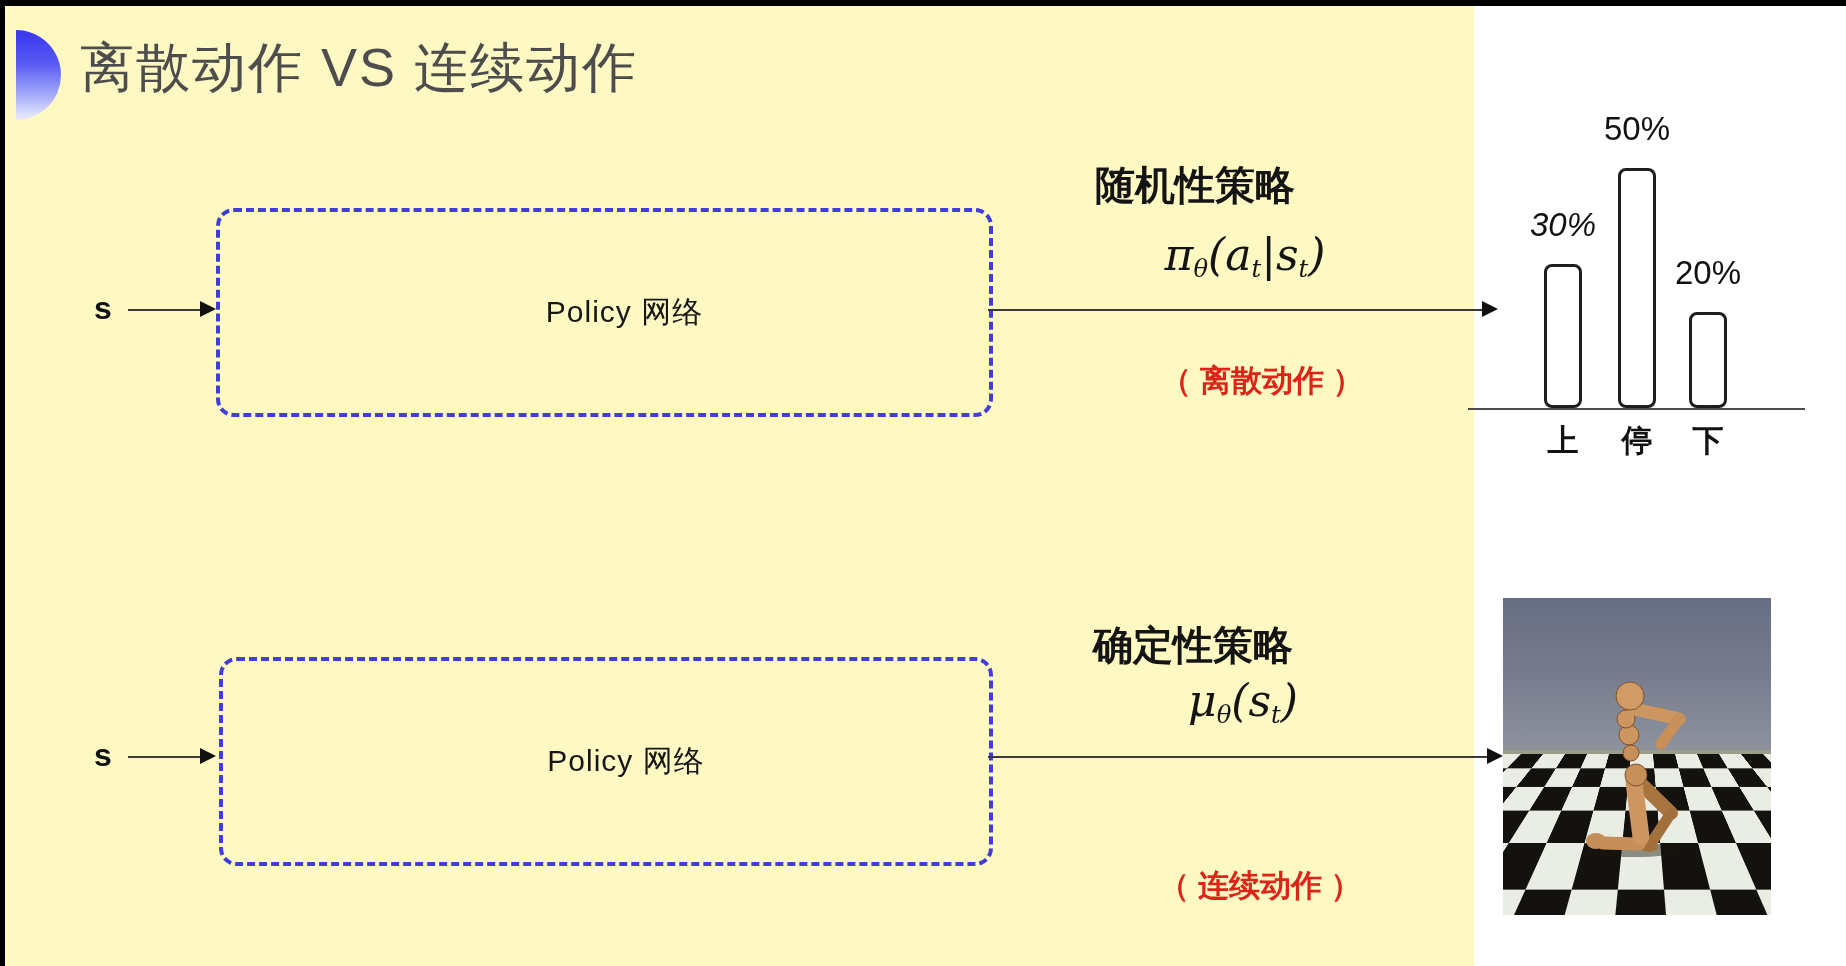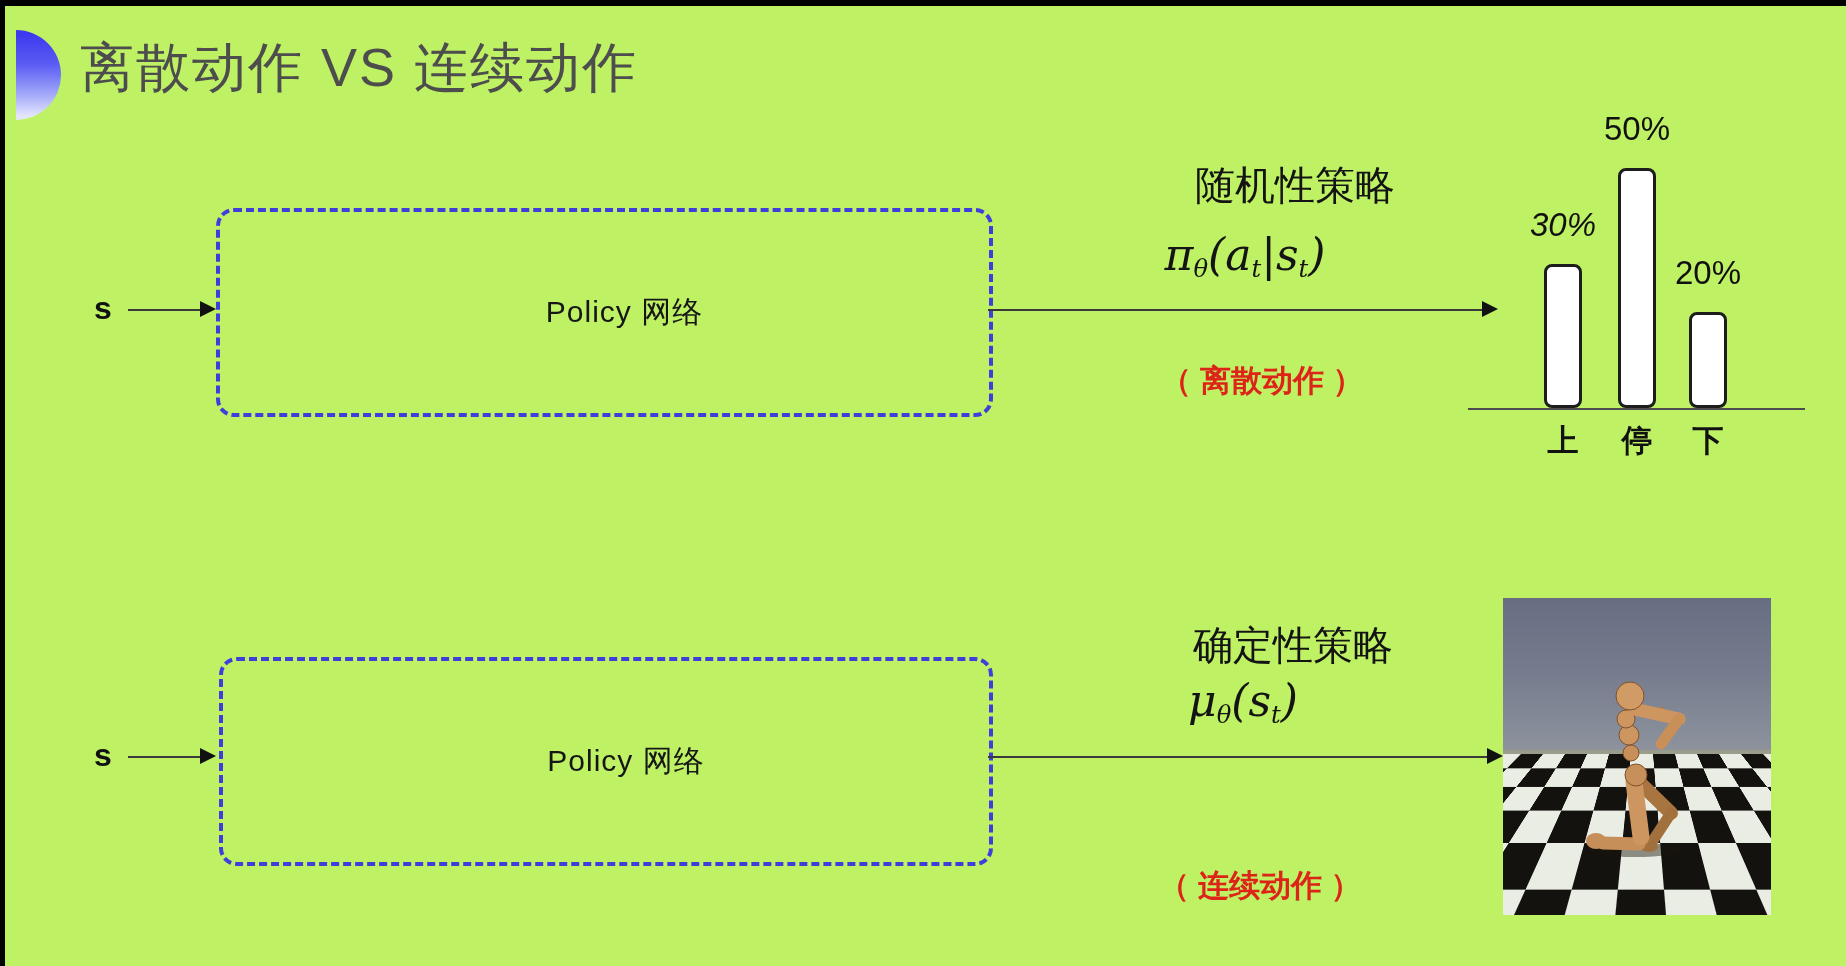--- a/index.html
+++ b/index.html
@@ -1,38 +1,38 @@
 <!DOCTYPE html>
 <html><head>
 <meta charset="utf-8">
 <style>
   html,body{margin:0;padding:0;background:#ffffff;}
   body{width:1846px;height:966px;overflow:hidden;font-family:"Liberation Sans",sans-serif;}
-  .slide{position:relative;width:1846px;height:966px;background:#bef264;}
+  .slide{position:relative;width:1474px;height:966px;background:#fef9c3;}
 
   
   .frame-top{position:absolute;left:0;top:0;width:1846px;height:6px;background:#000;}
   .frame-left{position:absolute;left:0;top:0;width:5px;height:966px;background:#000;}
 
   
   .title-bullet{position:absolute;left:16px;top:30px;width:45px;height:90px;
     border-top-right-radius:90px;border-bottom-right-radius:90px;
     background:linear-gradient(180deg,#3c39ee 4%,#5a5cf3 38%,#9aa0f8 68%,#e4e6fd 96%);}
   .page-title{position:absolute;left:80px;top:36px;margin:0;font-size:54px;font-weight:500;
     color:#4d4d4d;letter-spacing:2px;line-height:1.15;}
 
   
   .s-label{position:absolute;font-size:32px;font-weight:600;color:#111;}
   .hline{position:absolute;height:2px;background:#3a3a3a;}
   .ahead{position:absolute;width:0;height:0;border-top:8px solid transparent;
     border-bottom:8px solid transparent;border-left:16px solid #111;}
   .policy-box{position:absolute;border:4px dashed #413ddd;border-radius:18px;background:transparent;
     display:flex;align-items:center;justify-content:center;}
   .policy-box .box-label{font-size:30px;color:#161616;font-weight:500;letter-spacing:1px;margin-left:40px;}
-  .policy-type{position:absolute;width:300px;text-align:right;font-size:40px;font-weight:400;color:#141414;}
+  .policy-type{position:absolute;width:300px;text-align:left;font-size:40px;font-weight:700;color:#141414;}
   .formula{position:absolute;width:300px;text-align:center;font-size:44px;color:#141414;
     font-family:"DejaVu Serif",serif;font-style:italic;line-height:1.15;}
   .formula sub{font-size:0.55em;vertical-align:-0.3em;}
   .action-note{position:absolute;width:300px;text-align:center;font-size:31px;font-weight:700;color:#dd2418;}
 
   
   .bar-chart{position:absolute;left:1468px;top:108px;width:345px;height:352px;}
   .bar-chart .baseline{position:absolute;left:0;top:300px;width:337px;height:2px;background:#4c4c4c;}
   .bar-group{position:absolute;bottom:52px;width:100px;display:flex;flex-direction:column;
     align-items:center;gap:20px;}

